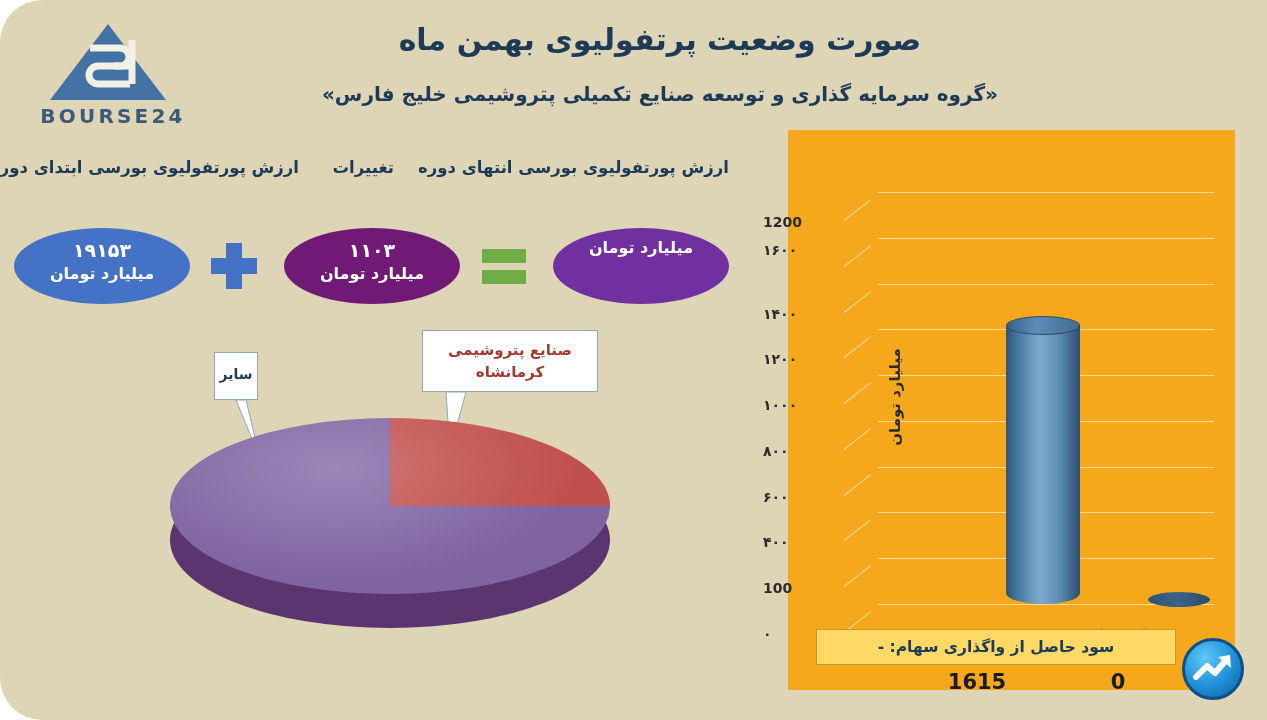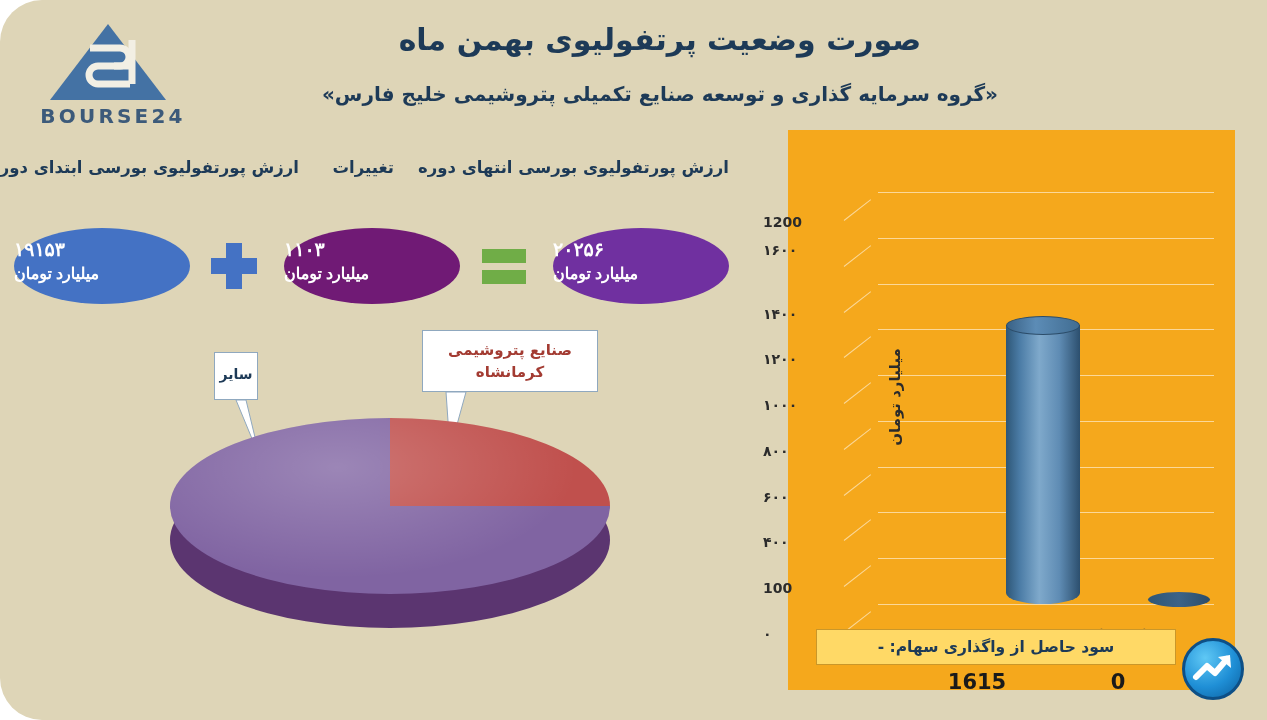--- a/index.html
+++ b/index.html
@@ -87,25 +87,24 @@
   #sum-label-chg   { right: 873px; margin-left: 20px; }
   #sum-label-start { right: 968px; }
 
   .oval {
     position: absolute;
     top: 228px;
     width: 176px;
     height: 76px;
     border-radius: 50%;
     color: #ffffff;
-    text-align: left;
+    text-align: center;
     box-sizing: border-box;
     padding-top: 9px;
     line-height: 1.38;
-    font-family: Liberation Serif, serif;
   }
   .oval .val {
     display: block;
     font-size: 19px;
     font-weight: 700;
   }
   .oval .unit {
     display: block;
     font-size: 16px;
     font-weight: 700;
@@ -378,21 +377,20 @@
     <span class="val">۱۱۰۳</span>
     <span class="unit">میلیارد تومان</span>
   </div>
 
   <div class="op-sign" id="op-eq">
     <div class="eq-bar eq-top"></div>
       <div class="eq-bar eq-bot"></div>
   </div>
 
   <div class="oval" id="oval-end">
-    <span class="val">۲۰۲۵۶</span>
     <span class="unit">میلیارد تومان</span>
   </div>
 
   <div id="pie-area">
     <svg class="leader" style="left:0;top:0;width:500px;height:320px">
       <polygon points="86,70 96,70 110,128" fill="#ffffff" stroke="#8fa8bf" stroke-width="1"></polygon>
       <polygon points="296,62 316,62 300,120" fill="#ffffff" stroke="#8fa8bf" stroke-width="1"></polygon>
     </svg>
 
     <div id="pie-wrap">

